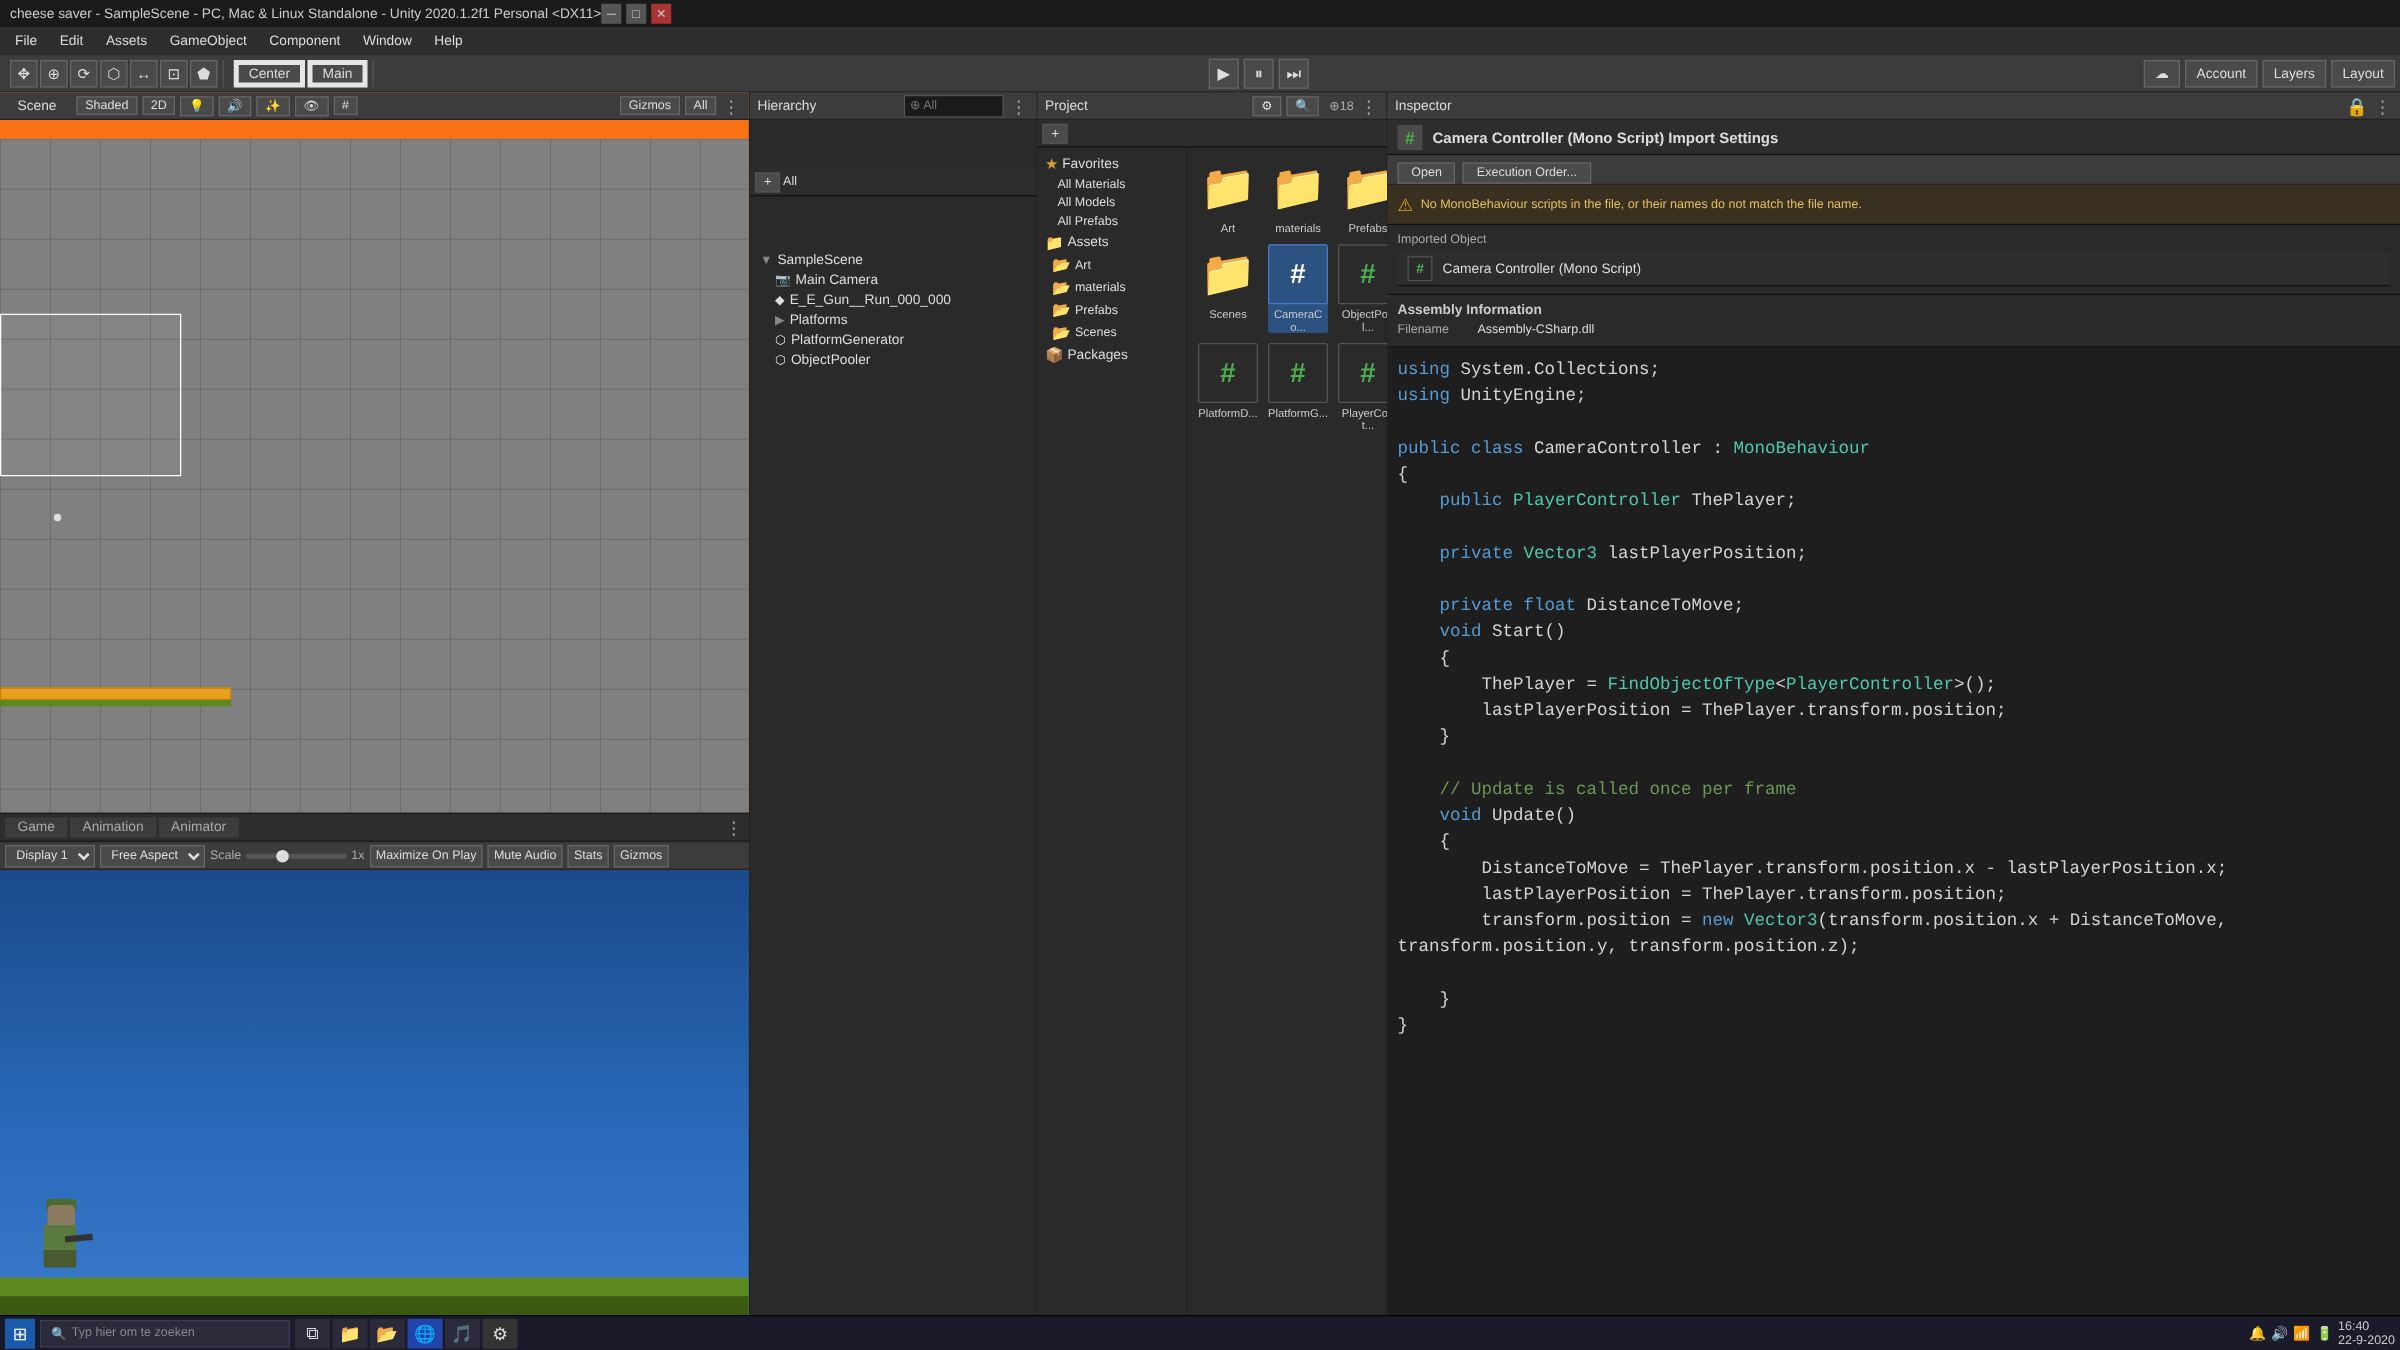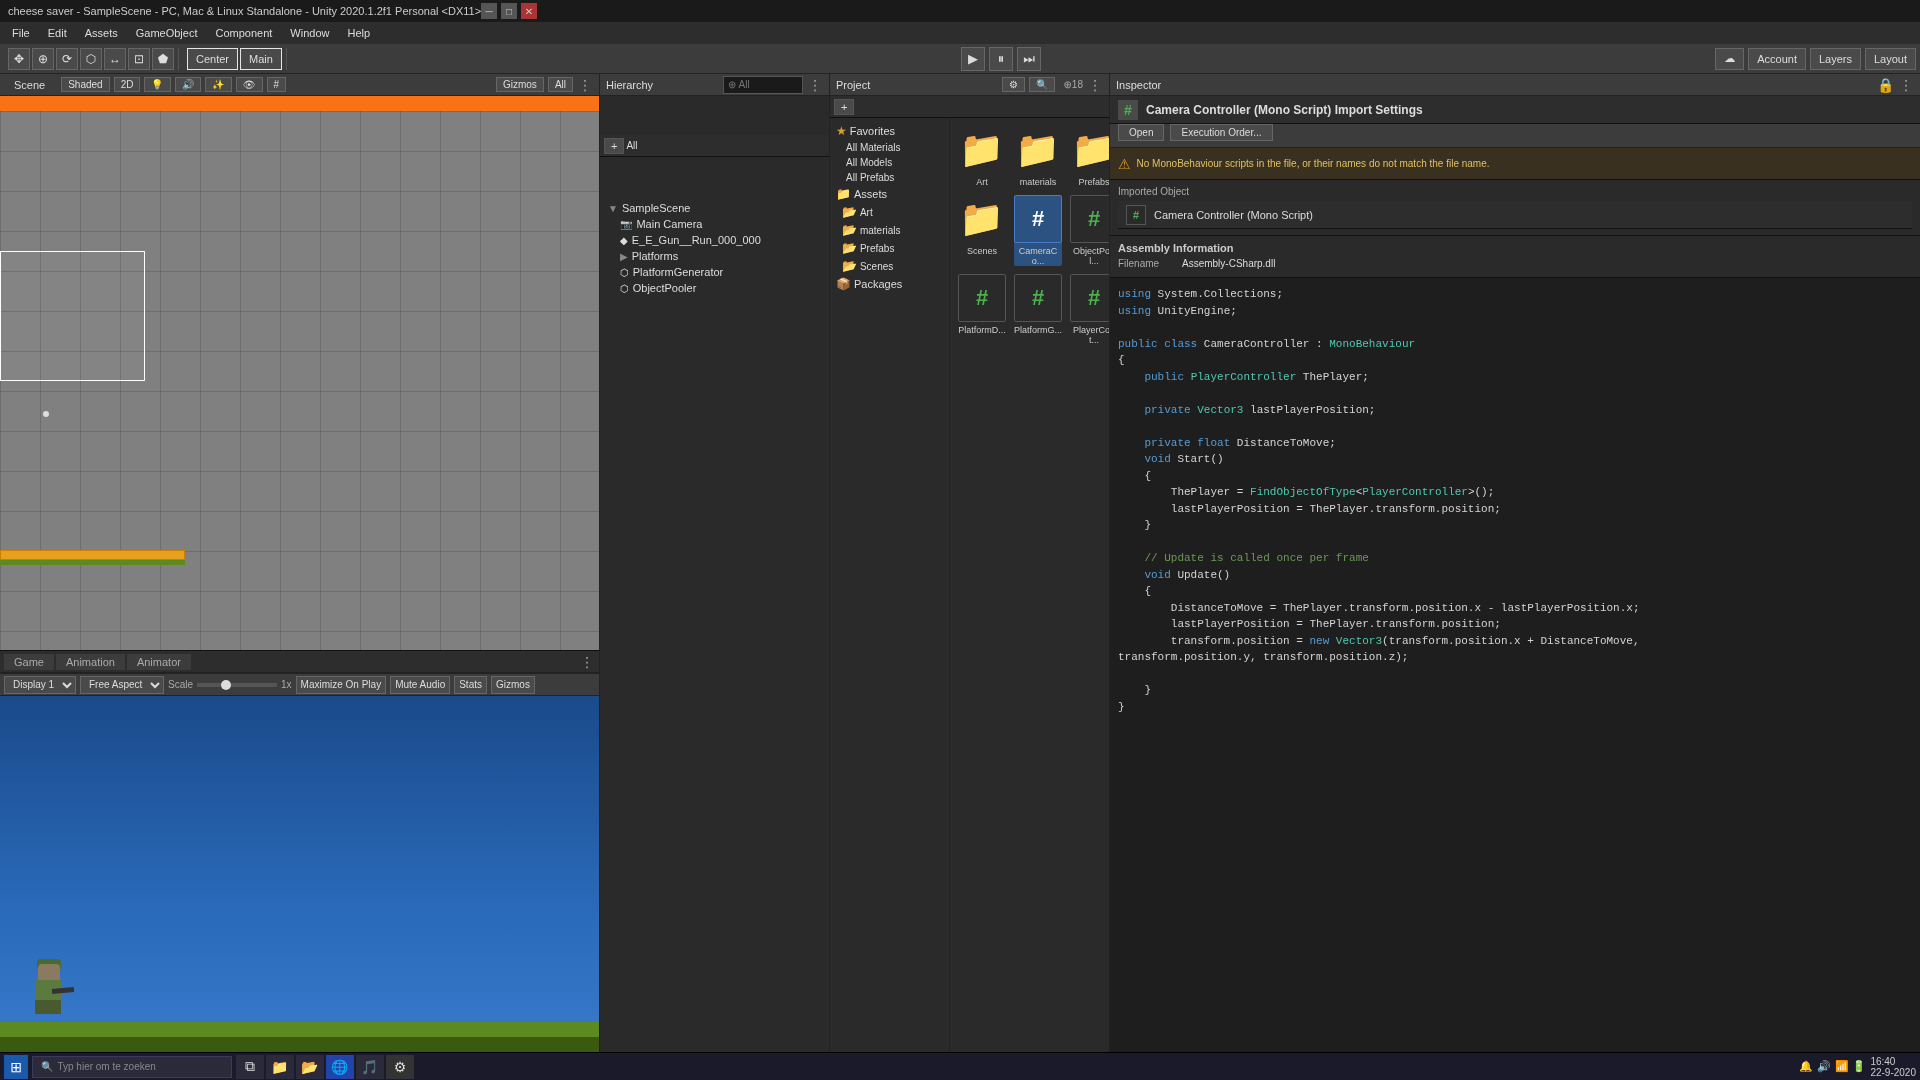--- a/index.html
+++ b/index.html
@@ -56,21 +56,21 @@
       border-right: 1px solid #555;
     }
     .tb-btn {
       width: 22px; height: 22px;
       background: #4a4a4a; border: 1px solid #666;
       color: #ddd; cursor: pointer; display: flex; align-items: center; justify-content: center;
       font-size: 12px;
     }
     .tb-btn-wide {
       height: 22px; padding: 0 8px;
-      background: #4a4a4a; border: 1px solid #e5e5e5;
+      background: #4a4a4a; border: 4px solid #e5e5e5;
       color: #ddd; cursor: pointer; display: flex; align-items: center; gap: 4px;
       font-size: 11px;
     }
 
     
     #play-controls {
       flex: 1;
       display: flex;
       align-items: center;
       justify-content: center;
@@ -502,33 +502,33 @@
       width: 20px; height: 20px;
       background: #2a2a2a; border: 1px solid #555;
       display: flex; align-items: center; justify-content: center;
     }
     .code-view {
       flex: 1;
       background: #1e1e1e;
       padding: 8px;
       overflow-y: auto;
       font-family: 'Courier New', monospace;
-      font-size: 11px;
+      font-size: 14px;
       color: #d4d4d4;
     }
     .code-line { line-height: 1.5; white-space: pre; }
     .code-keyword { color: #569cd6; }
     .code-type { color: #4ec9b0; }
     .code-comment { color: #6a9955; }
 
     
     .inspector-actions {
       height: 24px;
       background: #3c3c3c;
-      display: flex; align-items: flex-start;
+      display: flex; align-items: flex-end;
       padding: 0 8px; gap: 6px;
       border-bottom: 1px solid #222;
     }
     .action-btn {
       padding: 2px 10px;
       background: #4a4a4a; border: 1px solid #666;
       color: #ddd; font-size: 10px; cursor: pointer;
     }
 
     

